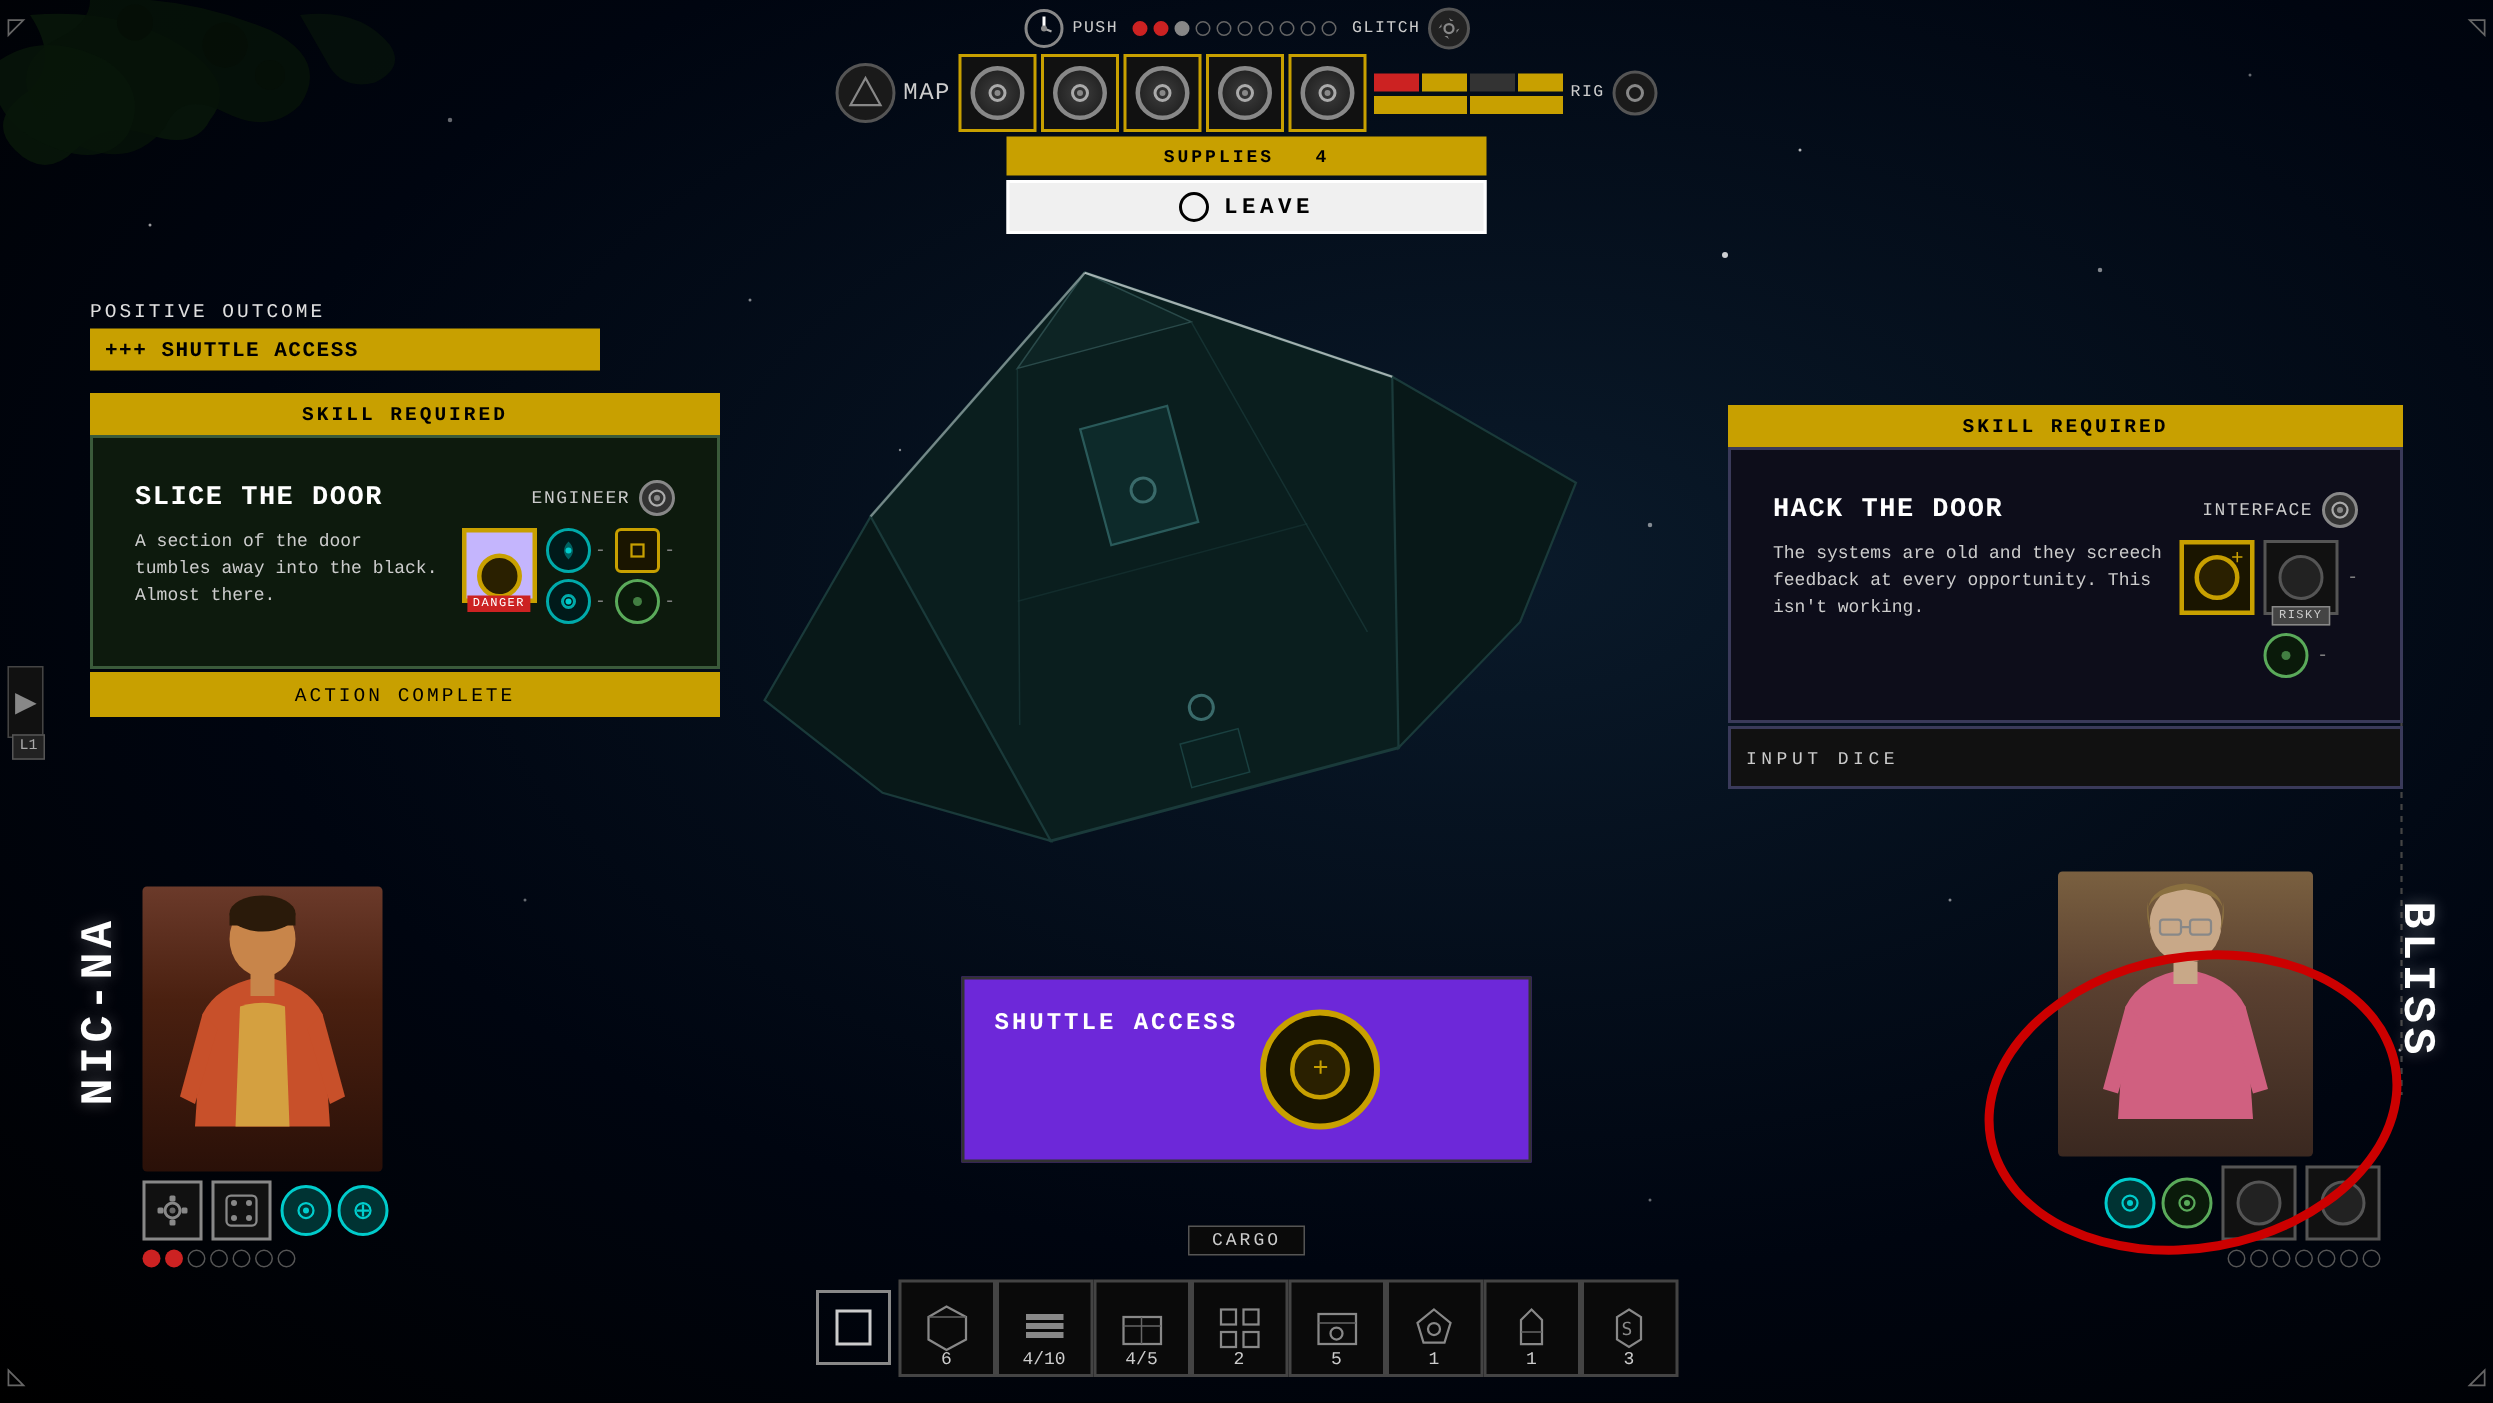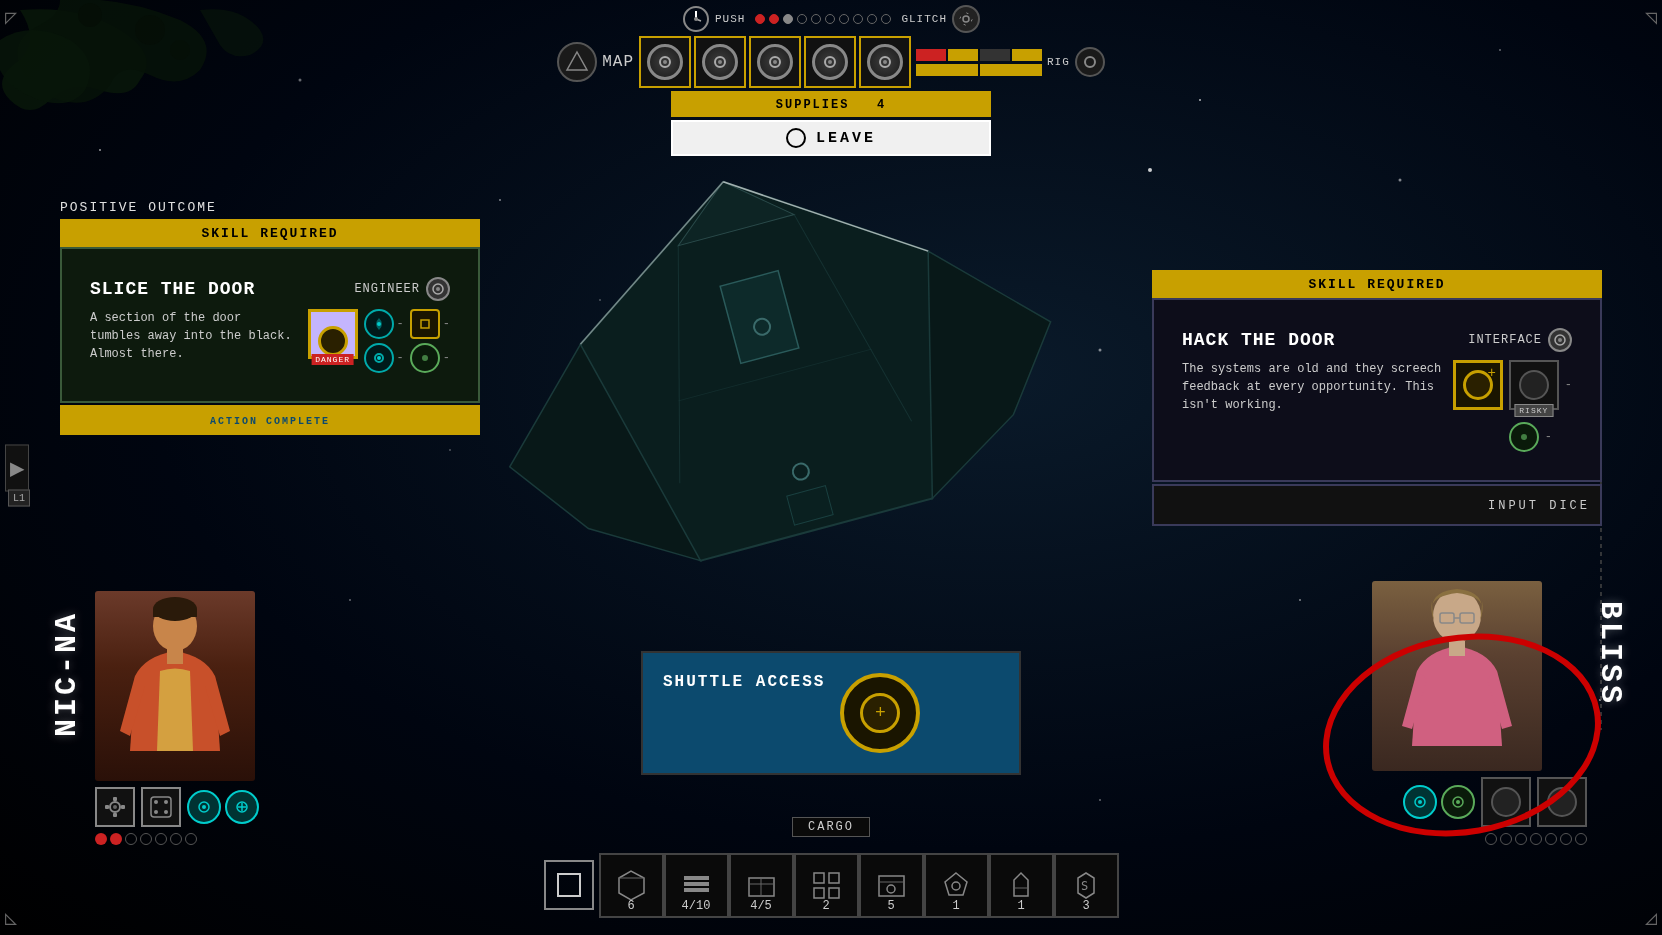--- a/index.html
+++ b/index.html
@@ -301,23 +301,23 @@
     }
 
     .action-complete-bar {
       background: #c8a000;
       padding: 6px;
       text-align: center;
       margin-top: 2px;
     }
 
     .action-complete-text {
-      color: #0c4a6e;
-      font-size: 10px;
-      font-weight: bold;
+      color: #000000;
+      font-size: 13px;
+      font-weight: normal;
       letter-spacing: 2px;
     }
 
     
     .right-panel {
       position: absolute;
       top: 270px;
       right: 60px;
       width: 450px;
       z-index: 10;
@@ -381,21 +381,21 @@
       z-index: 10;
     }
 
     
     .shuttle-popup {
       position: absolute;
       bottom: 160px;
       left: 50%;
       transform: translateX(-50%);
       width: 380px;
-      background: #0c4a6e;
+      background: #6d28d9;
       border: 2px solid #333;
       padding: 20px;
       display: flex;
       gap: 15px;
       z-index: 15;
     }
 
     .shuttle-popup-text h3 {
       color: #fff;
       font-size: 16px;
@@ -710,20 +710,23 @@
 
     <div class="leave-btn">
       <div class="leave-circle"></div>
       <span class="leave-text">LEAVE</span>
     </div>
   </div>
 </div>
 
 <div class="left-panel">
   <div class="positive-outcome-label">POSITIVE OUTCOME</div>
+  <div class="shuttle-access-bar">
+    <span class="shuttle-access-text">+++ SHUTTLE ACCESS</span>
+  </div>
 
   <div class="skill-required-bar">
     <span class="skill-required-text">SKILL REQUIRED</span>
   </div>
 
   <div class="action-card">
     <div class="action-card-top">
       <span class="action-title">SLICE THE DOOR</span>
       <div class="action-role">
         <span>ENGINEER</span>
@@ -839,21 +842,21 @@
                   <circle cx="7" cy="7" r="3" fill="#5aaa5a" opacity="0.7"></circle>
                 </svg>
             </div>
             <span style="color:#888;font-size:12px;margin-left:2px;">-</span>
           </div>
         </div>
       </div>
     </div>
   </div>
 
-  <div style="background:#111;border:2px solid #3a3a5a;padding:10px;text-align:right;margin-top:2px;">
+  <div style="background:#111;border:2px solid #3a3a5a;padding:10px;text-align:left;margin-top:2px;">
     <span style="color:#ccc;font-size:12px;letter-spacing:3px;">INPUT DICE</span>
   </div>
 </div>
 
 <div class="shuttle-popup">
   <div class="shuttle-popup-text">
     <h3>SHUTTLE ACCESS</h3>
   </div>
   <div class="shuttle-wheel">
     <div class="wheel-inner">+</div>

